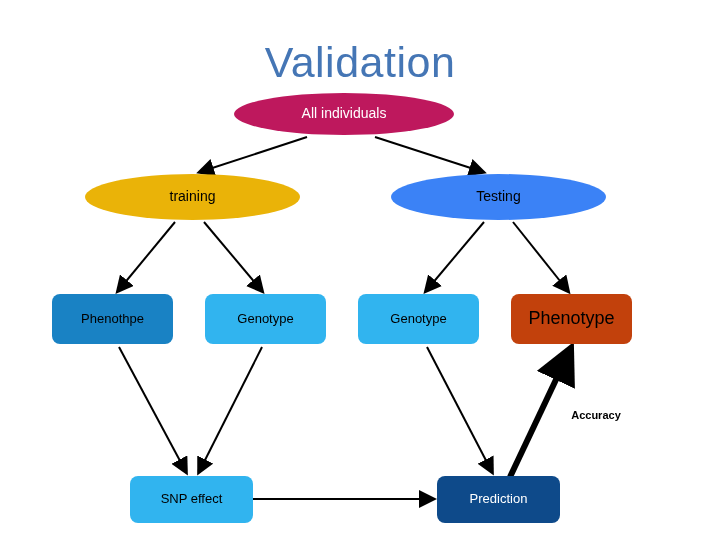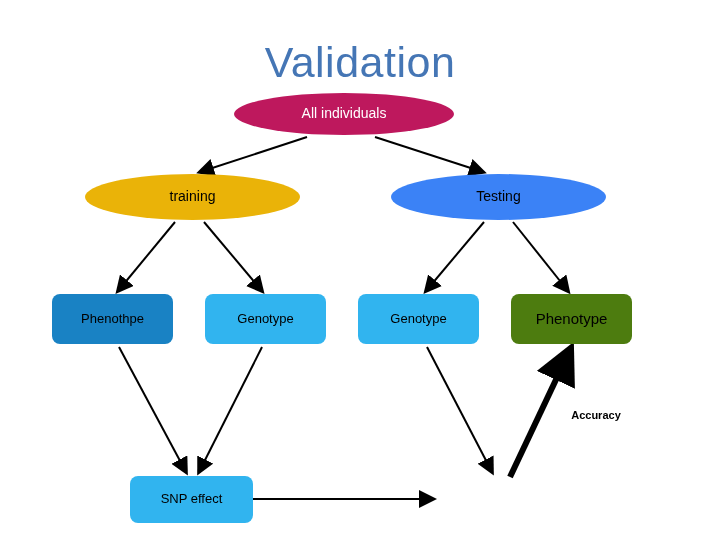--- a/index.html
+++ b/index.html
@@ -101,22 +101,22 @@
     width: 121px;
     height: 50px;
     background: #31b4ef;
     font-size: 13px;
   }
   #node-phenotype {
     left: 511px;
     top: 294px;
     width: 121px;
     height: 50px;
-    background: #4d7c0f;
-    font-size: 15px;
+    background: #c2410c;
+    font-size: 18px;
   }
   #node-snp {
     left: 130px;
     top: 476px;
     width: 123px;
     height: 47px;
     background: #31b4ef;
     font-size: 13px;
   }
   #node-prediction {
@@ -204,16 +204,19 @@
   </div>
 
   <div class="node rect" id="node-phenotype">
     <span>Phenotype</span>
   </div>
 
   <div class="node rect" id="node-snp">
     <span>SNP effect</span>
   </div>
 
+  <div class="node rect" id="node-prediction">
+    <span>Prediction</span>
+  </div>
 
   <div id="label-accuracy">Accuracy</div>
 
 </div>
 
 </body></html>

